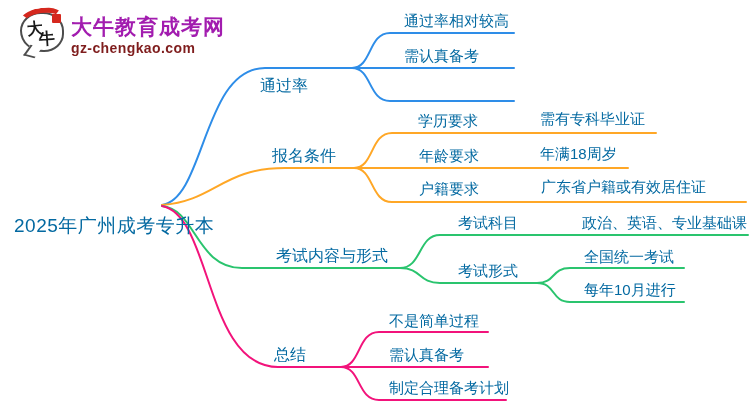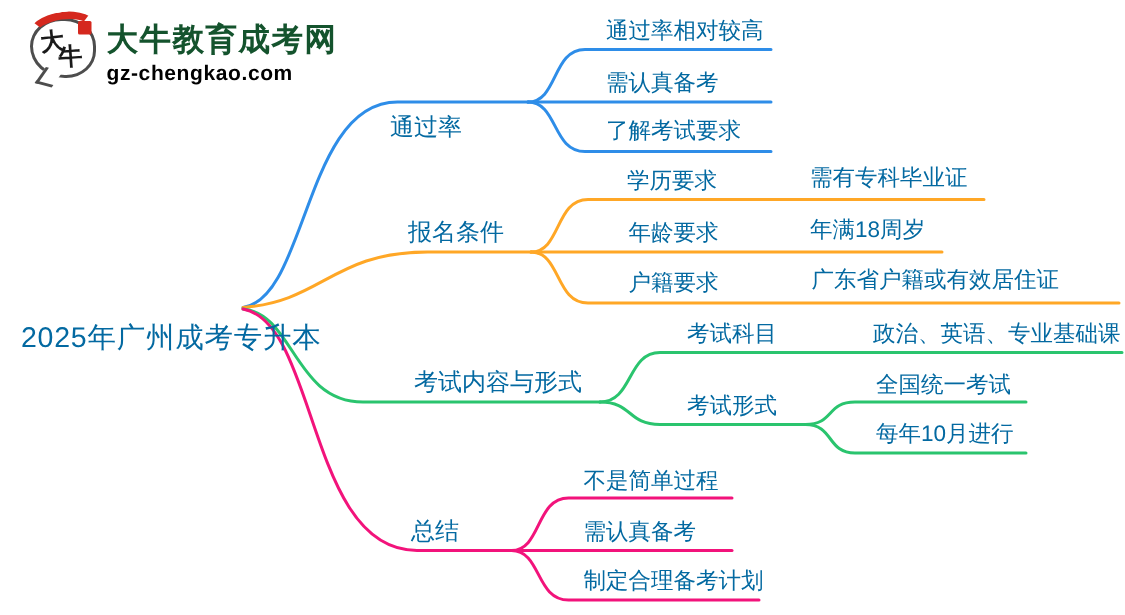--- a/index.html
+++ b/index.html
@@ -52,25 +52,25 @@
     background:#d5281e;border-radius:1px;
   }
   .logo-badge .ch1,.logo-badge .ch2{
     position:absolute;font-family:"Liberation Serif","DejaVu Serif",serif;
     font-weight:bold;color:#1a1a1a;font-size:16px;line-height:1;
   }
   .logo-badge .ch1{left:5px;top:7px;transform:rotate(-6deg);}
   .logo-badge .ch2{left:17px;top:17px;transform:rotate(-4deg);}
   .logo-text{margin-left:7px;}
   .logo-title{
-    color:#14532d;font-weight:bold;font-size:21px;line-height:1.1;
+    color:#a21caf;font-weight:bold;font-size:21px;line-height:1.1;
     letter-spacing:1px;margin-top:3px;
   }
   .logo-url{
-    color:#000000;font-weight:bold;font-size:14px;line-height:1.1;
+    color:#7f1d1d;font-weight:bold;font-size:14px;line-height:1.1;
     margin-top:3px;letter-spacing:0.4px;
   }
 </style>
 </head>
 <body>
 
 <div class="stage">
 
   <svg class="edges" viewBox="0 0 750 410" aria-hidden="true">
 
@@ -108,21 +108,20 @@
       <div class="logo-title">大牛教育成考网</div>
       <div class="logo-url">gz-chengkao.com</div>
     </div>
   </div>
 
   <div class="node root" style="left:14px;top:195px;">2025年广州成考专升本</div>
 
   <div class="node branch" style="left:260px;top:47px;margin-top:30px;">通过率</div>
   <div class="node" style="left:404px;top:12px;">通过率相对较高</div>
   <div class="node" style="left:404px;top:47px;">需认真备考</div>
-  <div class="node" style="left:404px;top:79px;">了解考试要求</div>
 
   <div class="node branch" style="left:272px;top:147px;">报名条件</div>
   <div class="node" style="left:418px;top:112px;">学历要求</div>
   <div class="node" style="left:540px;top:110px;">需有专科毕业证</div>
   <div class="node" style="left:419px;top:147px;">年龄要求</div>
   <div class="node" style="left:540px;top:145px;">年满18周岁</div>
   <div class="node" style="left:419px;top:180px;text-align:right;">户籍要求</div>
   <div class="node" style="left:541px;top:178px;">广东省户籍或有效居住证</div>
 
   <div class="node branch" style="left:276px;top:247px;">考试内容与形式</div>

